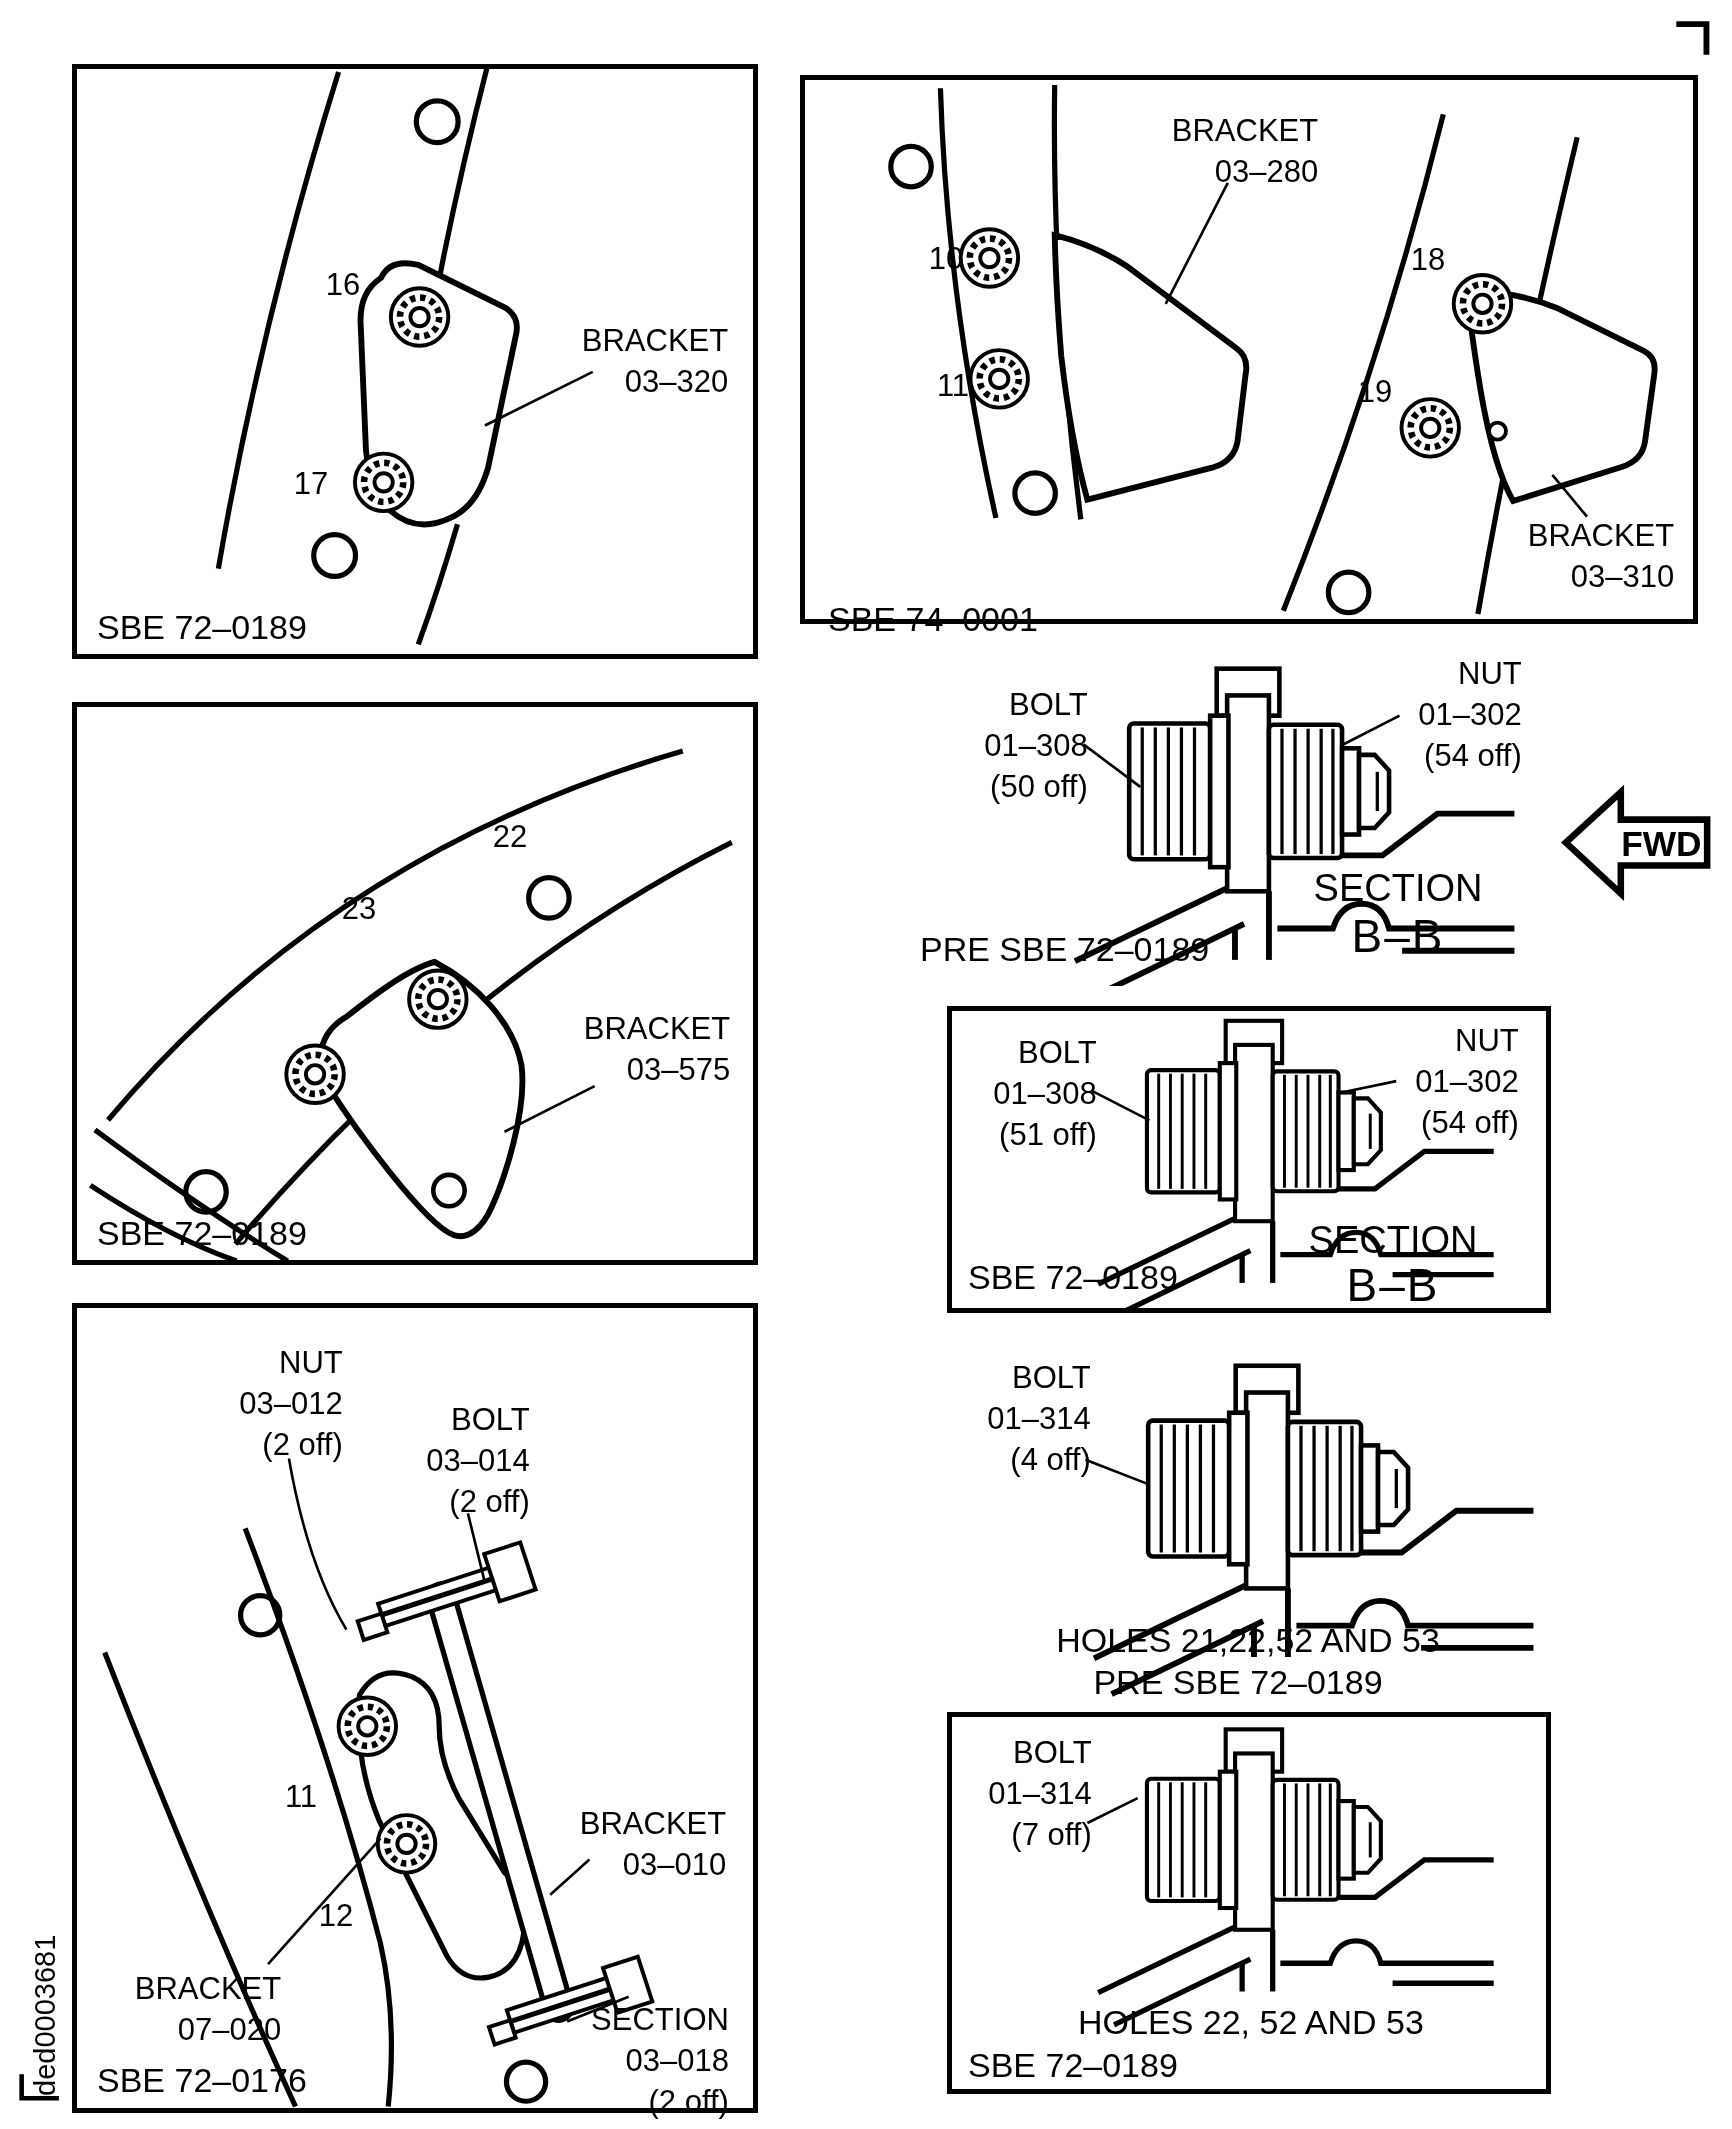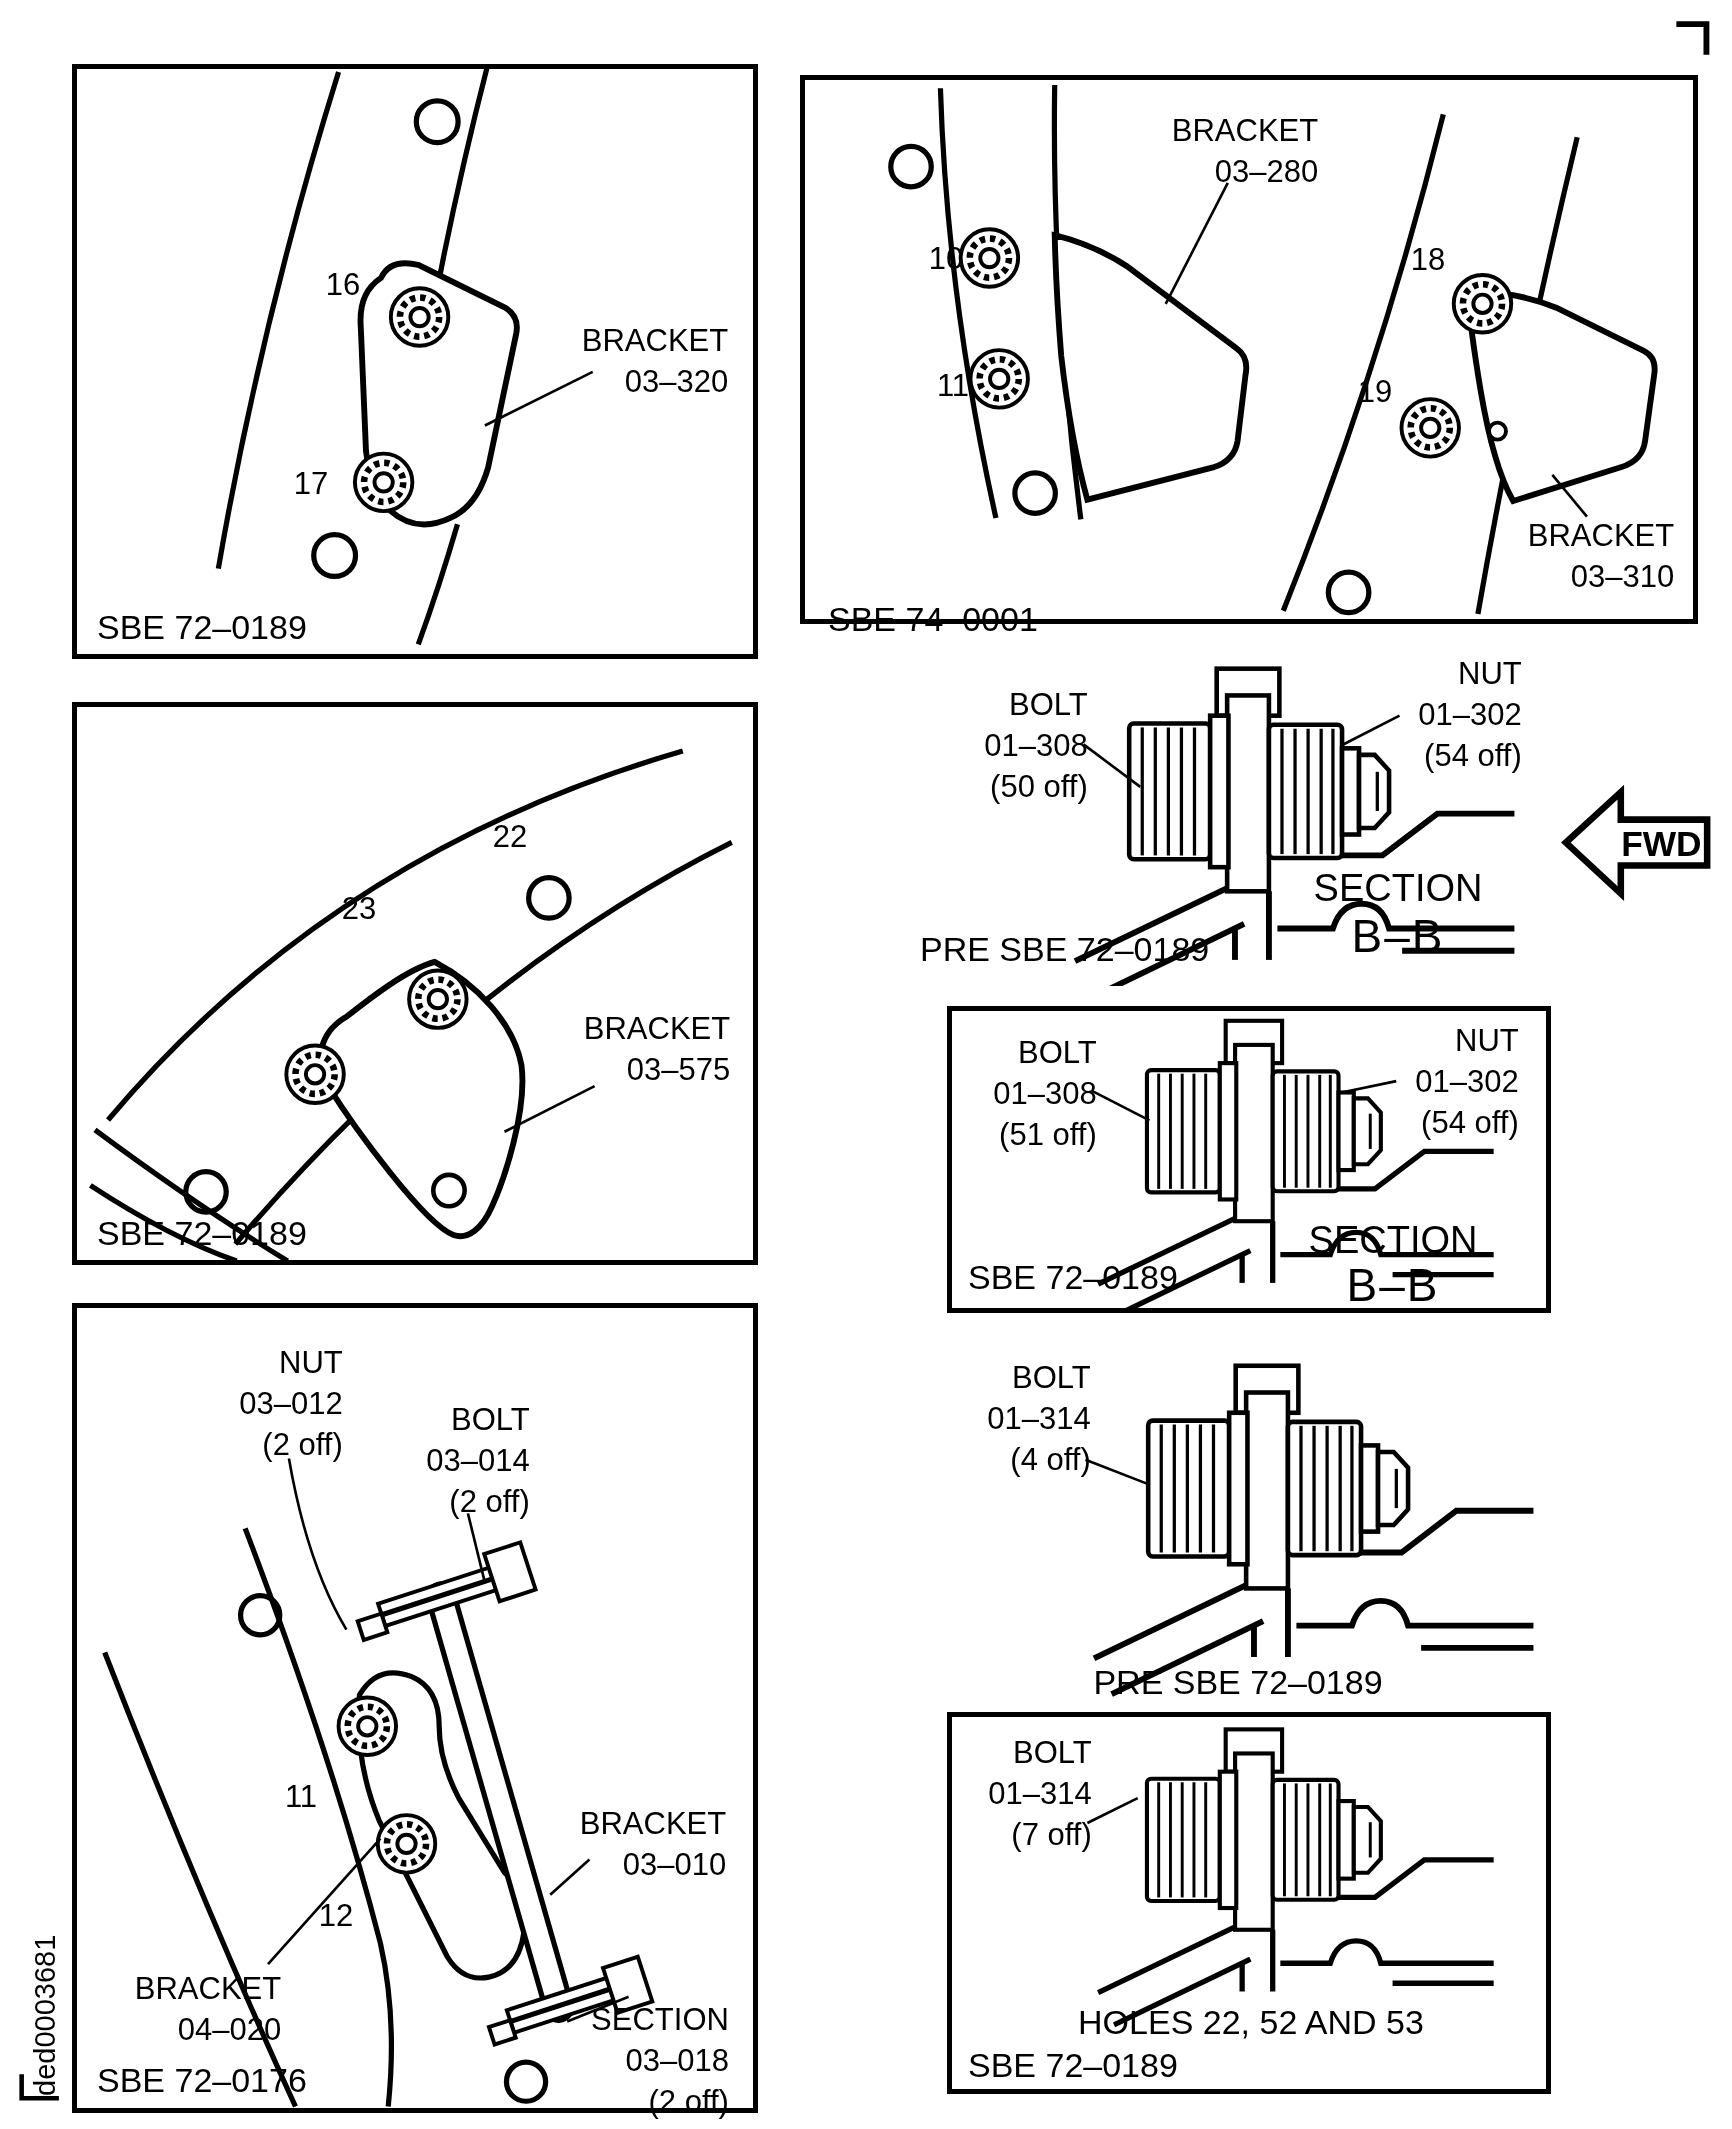--- a/index.html
+++ b/index.html
@@ -226,21 +226,21 @@
     <div>BOLT</div>
     <div>03–014</div>
     <div>(2 off)</div>
   </div>
   <div class="lbl" style="left:653px;top:1803px">
     <div>BRACKET</div>
     <div>03–010</div>
   </div>
   <div class="lbl" style="left:208px;top:1968px">
     <div>BRACKET</div>
-    <div>04–020</div>
+    <div>07–020</div>
   </div>
   <div class="lbl" style="left:660px;top:1999px">
     <div>SECTION</div>
     <div>03–018</div>
     <div>(2 off)</div>
   </div>
   <div class="num" style="left:301px;top:1778px">11</div>
   <div class="num" style="left:336px;top:1897px">12</div>
   <div class="foot" style="left:97px;top:2061px">SBE 72–0176</div>
 
@@ -284,20 +284,21 @@
   </div>
   <div class="cap" style="left:968px;top:1258px">SBE 72–0189</div>
   <div class="secword" style="left:1393px;top:1224px">SECTION</div>
   <div class="bb" style="left:1393px;top:1262px">B–B</div>
 
   <div class="lbl" style="left:1039px;top:1357px">
     <div>BOLT</div>
     <div>01–314</div>
     <div>(4 off)</div>
   </div>
+  <div class="capc" style="left:1248px;top:1619px">HOLES 21,22,52 AND 53</div>
   <div class="capc" style="left:1238px;top:1661px">PRE SBE 72–0189</div>
 
   <div class="lbl" style="left:1040px;top:1732px">
     <div>BOLT</div>
     <div>01–314</div>
     <div>(7 off)</div>
   </div>
   <div class="capc" style="left:1251px;top:2001px">HOLES 22, 52 AND 53</div>
   <div class="cap" style="left:968px;top:2046px">SBE 72–0189</div>
 

